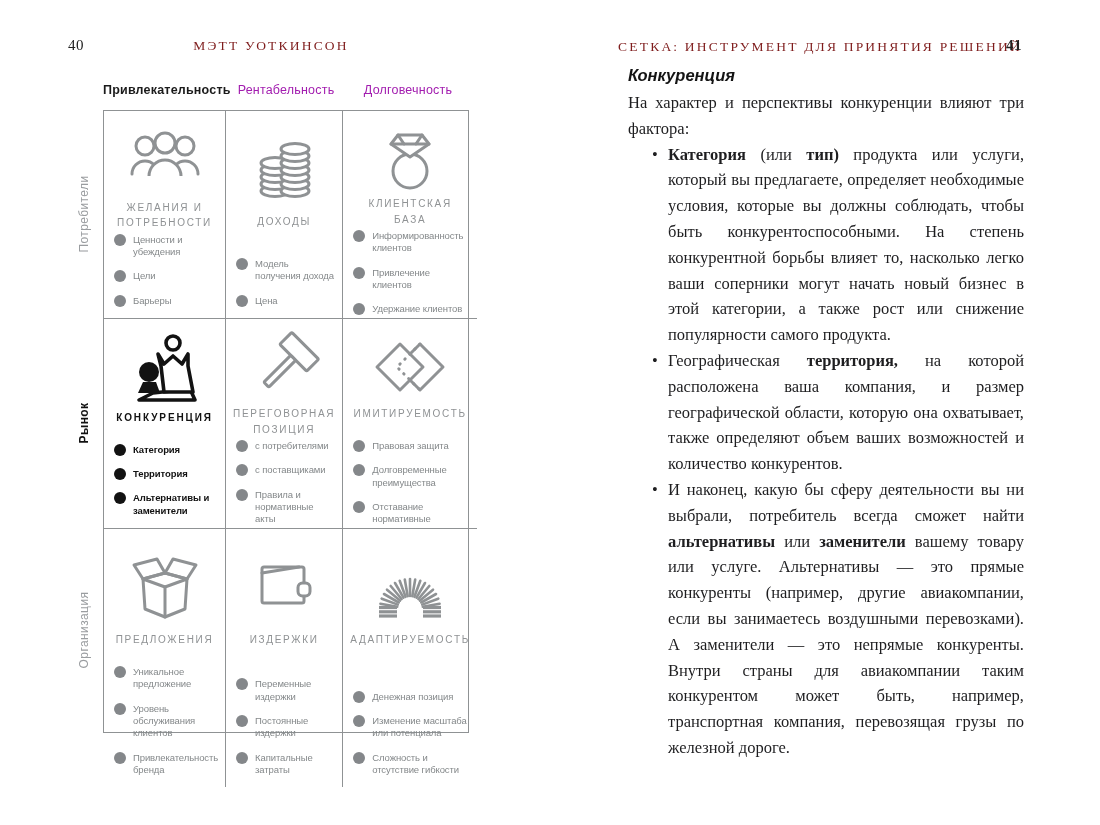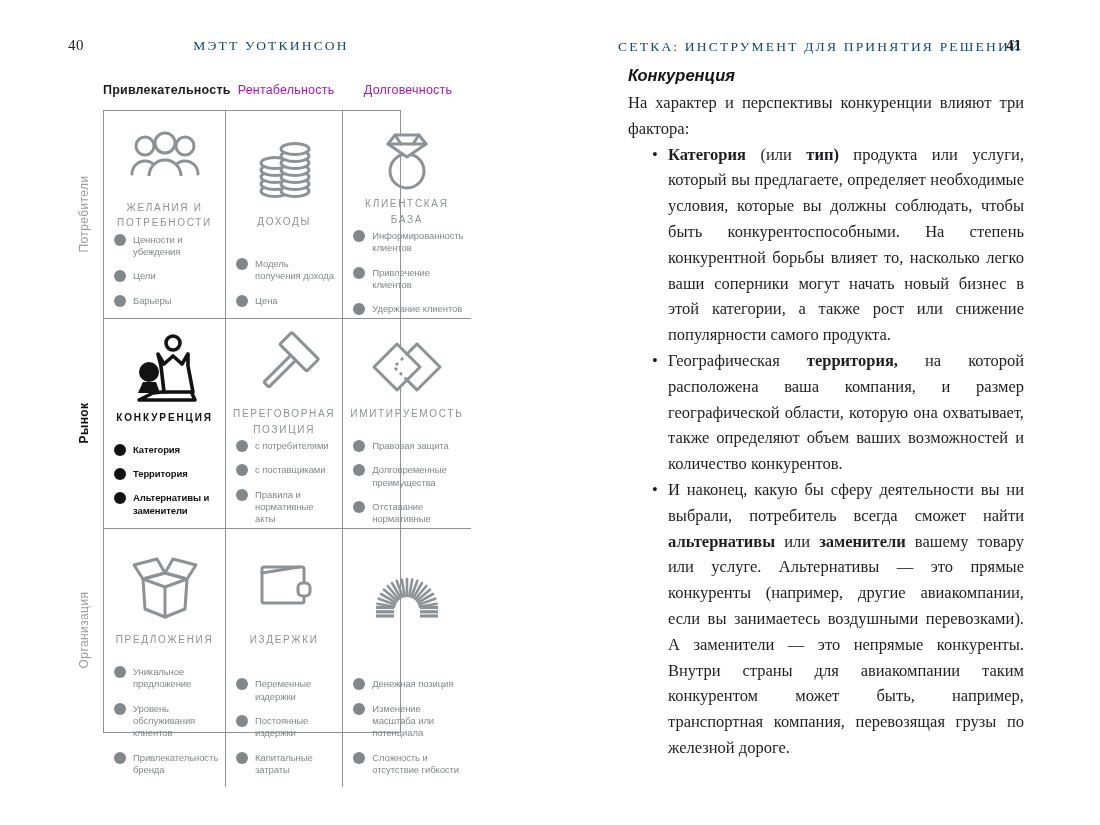--- a/index.html
+++ b/index.html
@@ -2,34 +2,34 @@
 <html><head>
 <meta charset="utf-8">
 <style>
   * { margin:0; padding:0; box-sizing:border-box; }
   html,body { width:1100px; height:825px; background:#ffffff; overflow:hidden; }
   body { position:relative; font-family:"Liberation Serif", serif; color:#1e1e20; }
 
   
   .pnum { position:absolute; font-size:15px; color:#222; letter-spacing:.5px; }
   .rhead { position:absolute; transform:translateX(-50%); font-size:13.5px;
-           letter-spacing:2.2px; color:#0c4a6e; white-space:nowrap; }
+           letter-spacing:2.2px; color:#7f1d1d; white-space:nowrap; }
 
   
   .col-heads { position:absolute; left:103px; top:83px; width:366px; display:flex; }
   .col-heads span { width:122px; text-align:center; font-family:"Liberation Sans",sans-serif;
                     font-size:12.5px; color:#a21caf; letter-spacing:.2px; }
   .col-heads span.em { color:#1b1b1b; font-weight:700; }
 
   .row-label { position:absolute; left:84px; transform:translate(-50%,-50%) rotate(-90deg);
                font-family:"Liberation Sans",sans-serif; font-size:12px; color:#9a9da0;
                letter-spacing:.4px; white-space:nowrap; }
   .row-label.em { color:#111; font-weight:700; }
 
-  .grid { position:absolute; left:103px; top:110px; width:298px; height:623px;
+  .grid { position:absolute; left:103px; top:110px; width:366px; height:623px;
           display:grid; grid-template-columns:repeat(3,1fr);
           grid-template-rows:208px 210px 1fr; border:1px solid #8f9294; background:#fff; }
   .cell { border-right:1px solid #8f9294; border-bottom:1px solid #8f9294;
           display:flex; flex-direction:column; align-items:center; padding:8px 7px 7px; }
   .cell:nth-child(3n) { border-right:none; }
   .cell:nth-child(n+7) { border-bottom:none; }
 
   .icon-wrap { height:88px; display:flex; align-items:center; justify-content:center; margin-top:4px; }
   .cell-title { font-family:"Liberation Sans",sans-serif; font-size:10px; letter-spacing:1.7px;
                 color:#8f9294; text-align:center; line-height:1.55; margin-top:3px; min-height:34px; }
@@ -323,20 +323,21 @@
         <g stroke="#8f9294" stroke-width="3.2">
           <line x1="5" y1="58.5" x2="23" y2="58.5"></line>
           <line x1="5" y1="62.8" x2="23" y2="62.8"></line>
           <line x1="5" y1="67" x2="23" y2="67"></line>
           <line x1="49" y1="58.5" x2="67" y2="58.5"></line>
           <line x1="49" y1="62.8" x2="67" y2="62.8"></line>
           <line x1="49" y1="67" x2="67" y2="67"></line>
         </g>
       </svg>
     </div>
+    <div class="cell-title">АДАПТИРУЕМОСТЬ</div>
     <div class="items">
       <div class="item">
           <span class="dot"></span>
           <span class="item-label">Денежная позиция</span>
         </div>
       <div class="item">
           <span class="dot"></span>
           <span class="item-label">Изменение масштаба или потенциала</span>
         </div>
       <div class="item">

